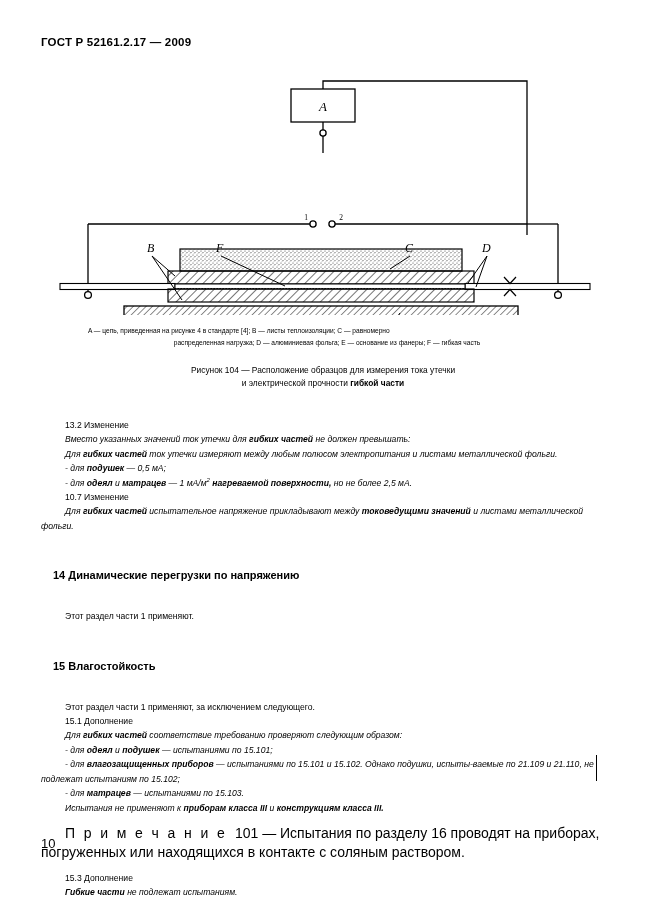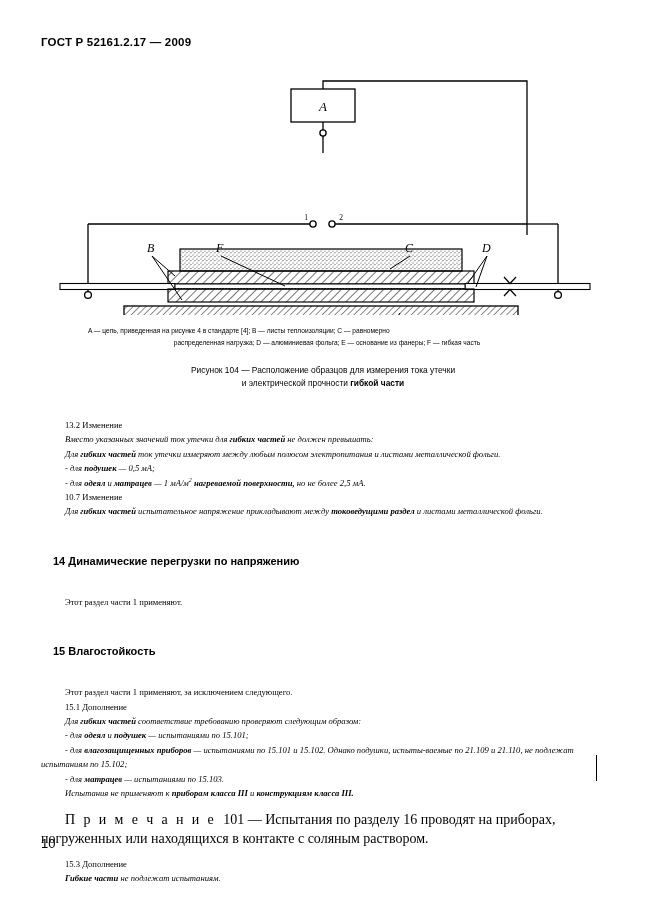--- a/index.html
+++ b/index.html
@@ -36,21 +36,21 @@
   
   .figcap{
     position:absolute;left:0;top:364px;width:646px;
     text-align:center;font-size:8.4px;line-height:13px;
   }
   .figcap b{font-weight:bold;}
 
   
   .body{position:absolute;left:41px;top:418px;width:564px;}
   p{margin:0;font-size:8.6px;line-height:14.4px;}
-  .ind{text-indent:24px;font-family:Liberation Serif, serif;}
+  .ind{text-indent:24px;}
   .it{font-style:italic;}
   .it b{font-weight:bold;font-style:italic;}
   b{font-weight:bold;}
   .sec{
     font-size:11px;font-weight:bold;
     margin:12px;line-height:14px;
   }
   .gap-s{height:9px;}
   .gap-m{height:15px;}
   .gap-xl{height:23px;}
@@ -195,21 +195,21 @@
     <p class="ind it"><span>Вместо указанных значений ток утечки для </span><b>гибких частей</b><span> не должен превышать:</span></p>
 
     <p class="ind it"><span>Для </span><b>гибких частей</b><span> ток утечки измеряют между любым полюсом электропитания и листами металлической фольги.</span></p>
 
     <p class="ind it"><span>- для </span><b>подушек</b><span> — 0,5 мА;</span></p>
 
     <p class="ind it"><span>- для </span><b>одеял</b><span> и </span><b>матрацев</b><span> — 1 мА/м</span><sup>2</sup><b> нагреваемой поверхности,</b><span> но не более 2,5 мА.</span></p>
 
     <p class="ind">10.7 Изменение</p>
 
-    <p class="ind it"><span>Для </span><b>гибких частей</b><span> испытательное напряжение прикладывают между </span><b>токоведущими раздел</b><span> и листами металлической фольги.</span></p>
+    <p class="ind it"><span>Для </span><b>гибких частей</b><span> испытательное напряжение прикладывают между </span><b>токоведущими значений</b><span> и листами металлической фольги.</span></p>
 
     <div class="gap-xl"></div>
     <p class="sec">14  Динамические перегрузки по напряжению</p>
     <div class="gap-m"></div>
     <p class="ind">Этот раздел части 1 применяют.</p>
 
     <div class="gap-xl"></div>
     <p class="sec">15  Влагостойкость</p>
     <div class="gap-m"></div>
     <p class="ind">Этот раздел части 1 применяют, за исключением следующего.</p>

